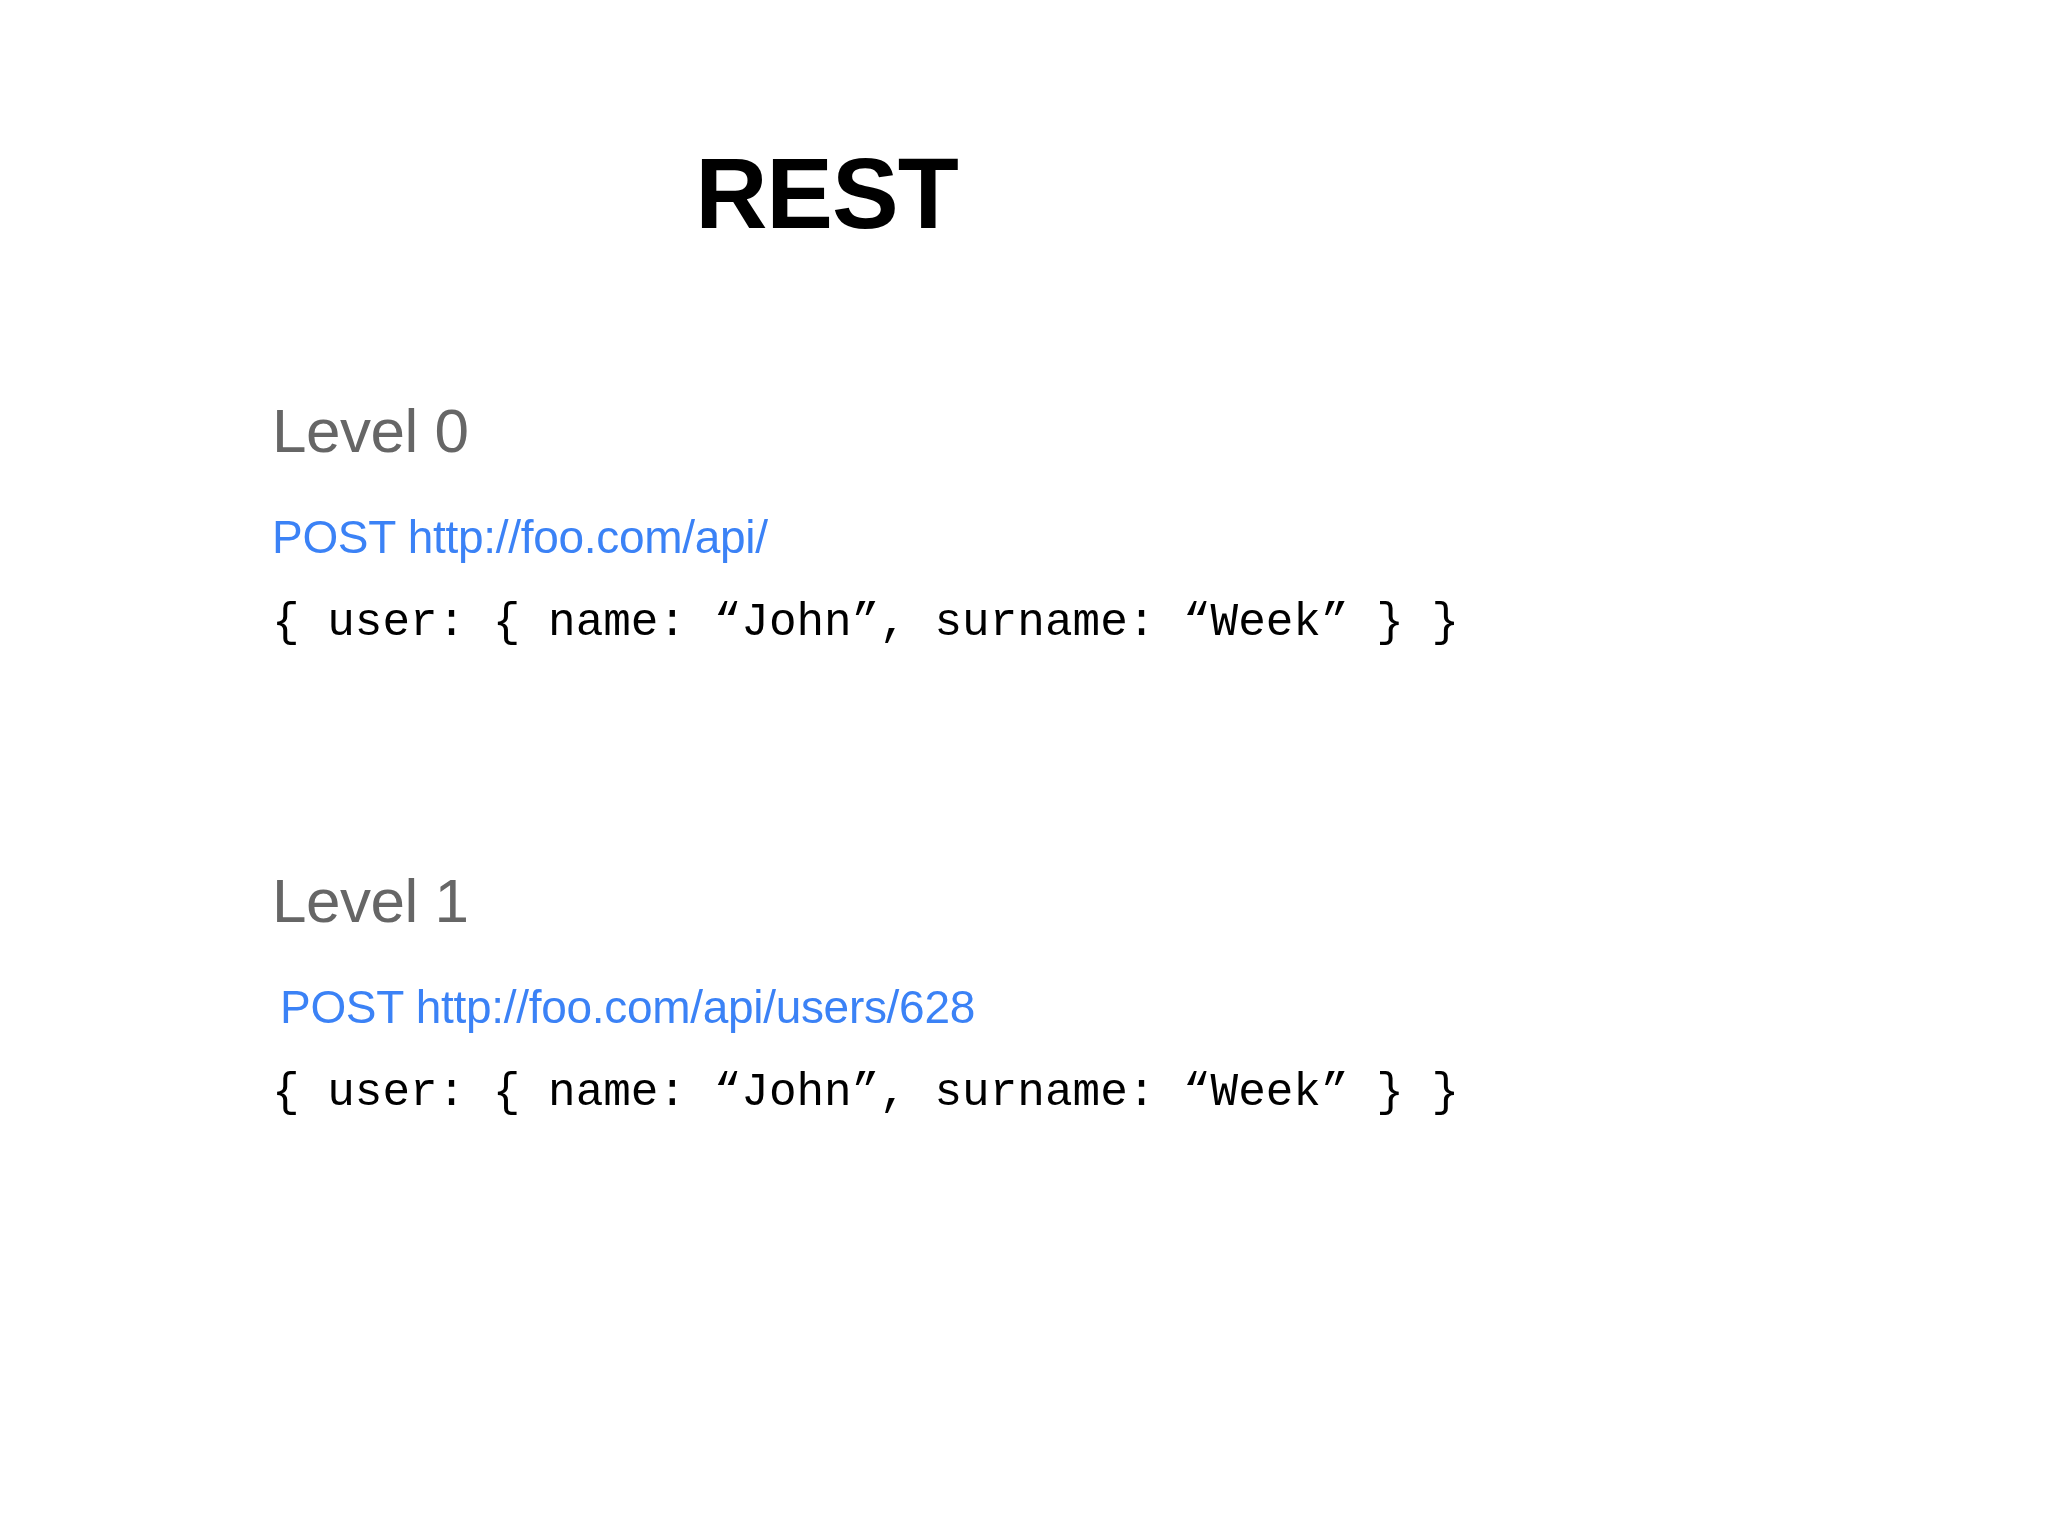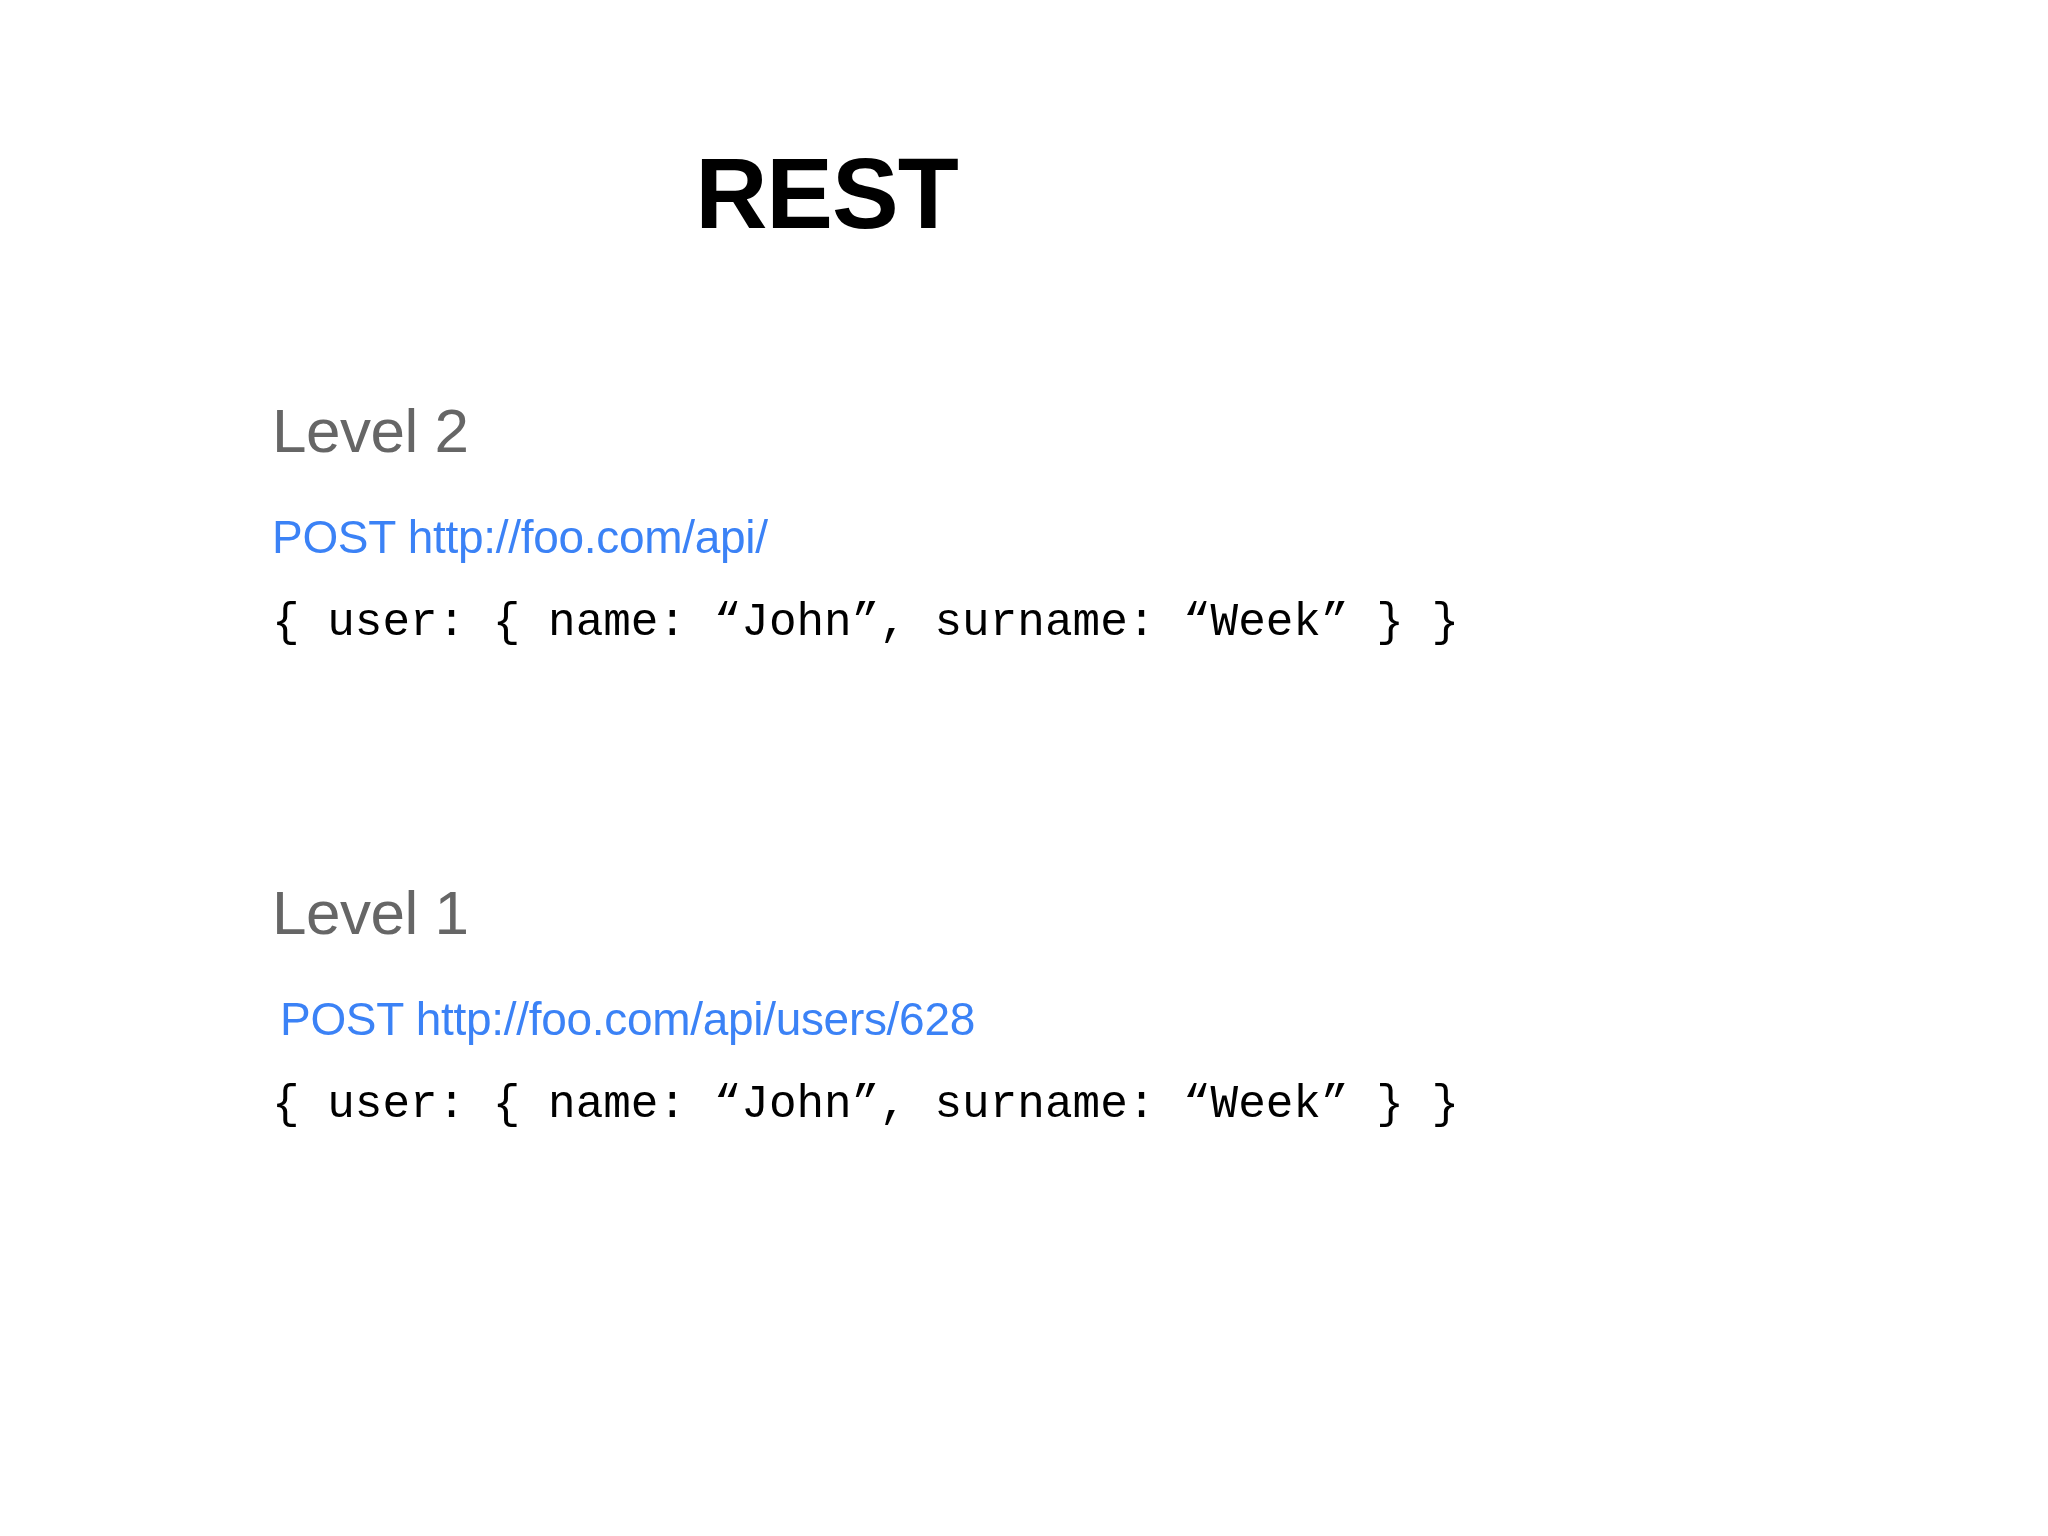--- a/index.html
+++ b/index.html
@@ -47,21 +47,21 @@
     height: 900px;
   }
 
   .level-block {
     position: absolute;
     left: 272px;
     width: 1700px;
   }
 
   .level-block.block-0 { top: 0px; }
-  .level-block.block-1 { top: 470px; margin-top: 12px; }
+  .level-block.block-1 { top: 470px; }
 
   .level-heading {
     font-family: "Liberation Sans", sans-serif;
     font-weight: normal;
     font-size: 62px;
     line-height: 1.0;
     color: #666666;
     margin: 0 0 52px 0;
     letter-spacing: -0.5px;
     white-space: nowrap;
@@ -96,21 +96,21 @@
 </head>
 <body>
 
 <div class="slide">
 
   <h1 class="slide-title">REST</h1>
 
   <div class="content">
 
     <section class="level-block block-0">
-      <div class="level-heading">Level 2</div>
+      <div class="level-heading">Level 0</div>
       <div class="request-line">POST http://foo.com/api/</div>
       <div class="code-line">{ user: { name: “John”, surname: “Week” } }</div>
     </section>
 
     <section class="level-block block-1">
       <div class="level-heading">Level 1</div>
       <div class="request-line indented">POST http://foo.com/api/users/628</div>
       <div class="code-line">{ user: { name: “John”, surname: “Week” } }</div>
     </section>
 

